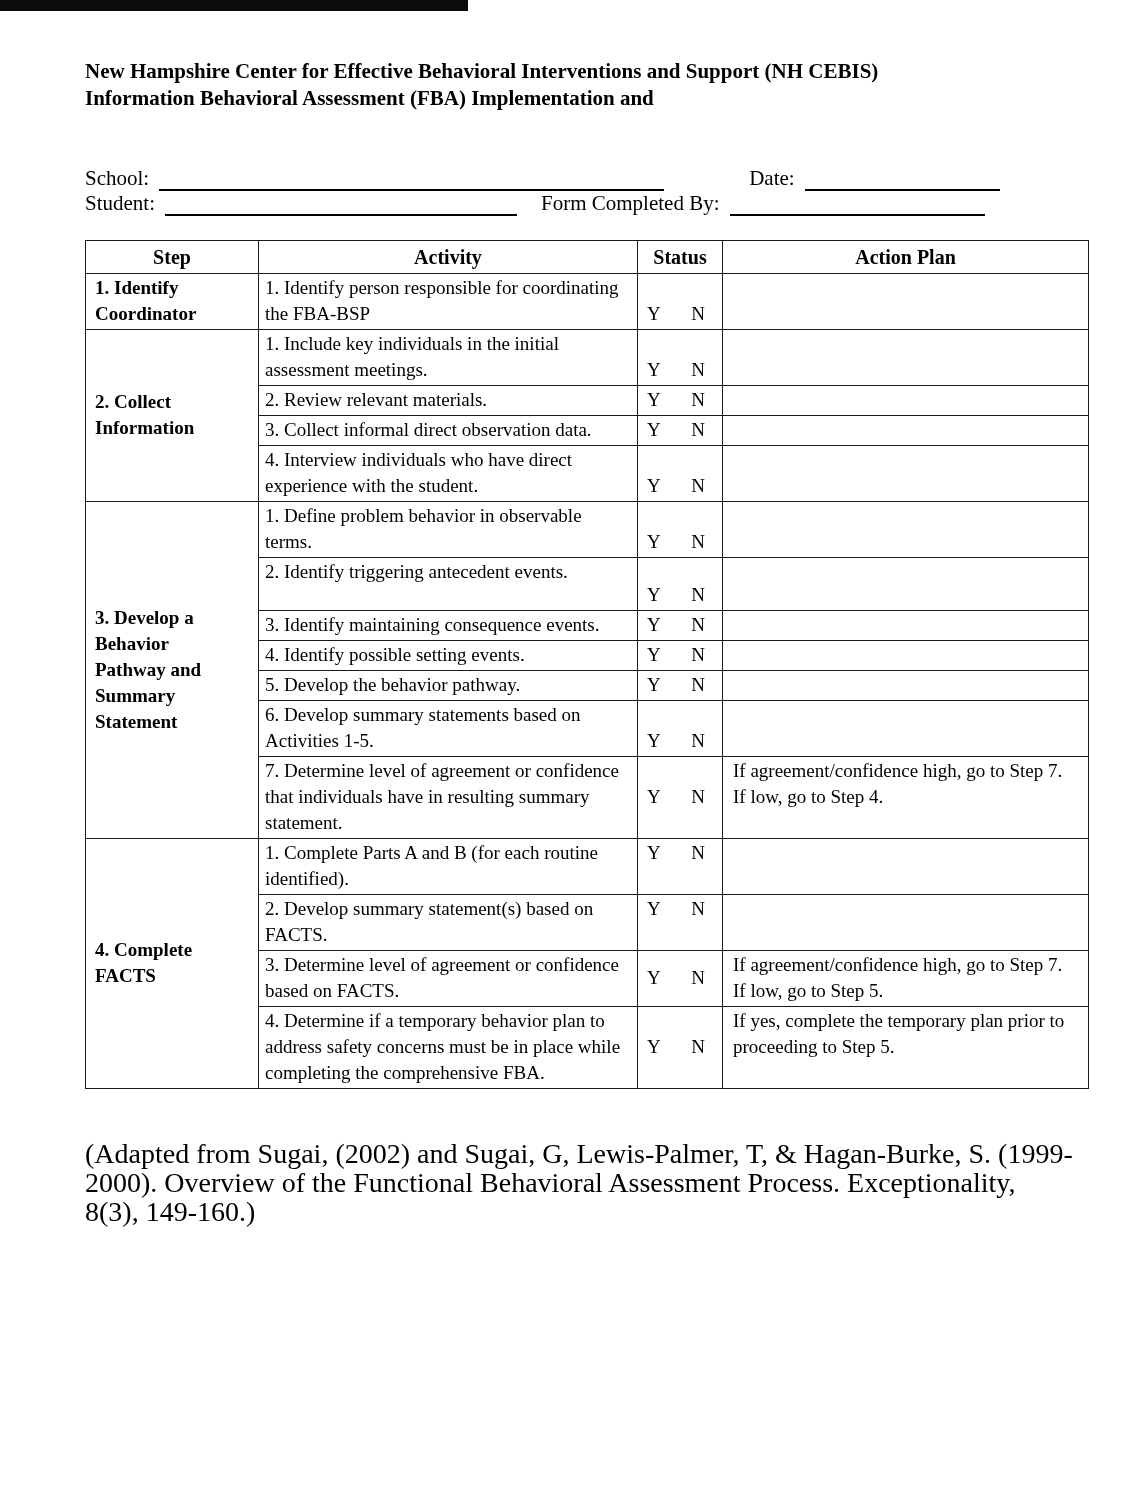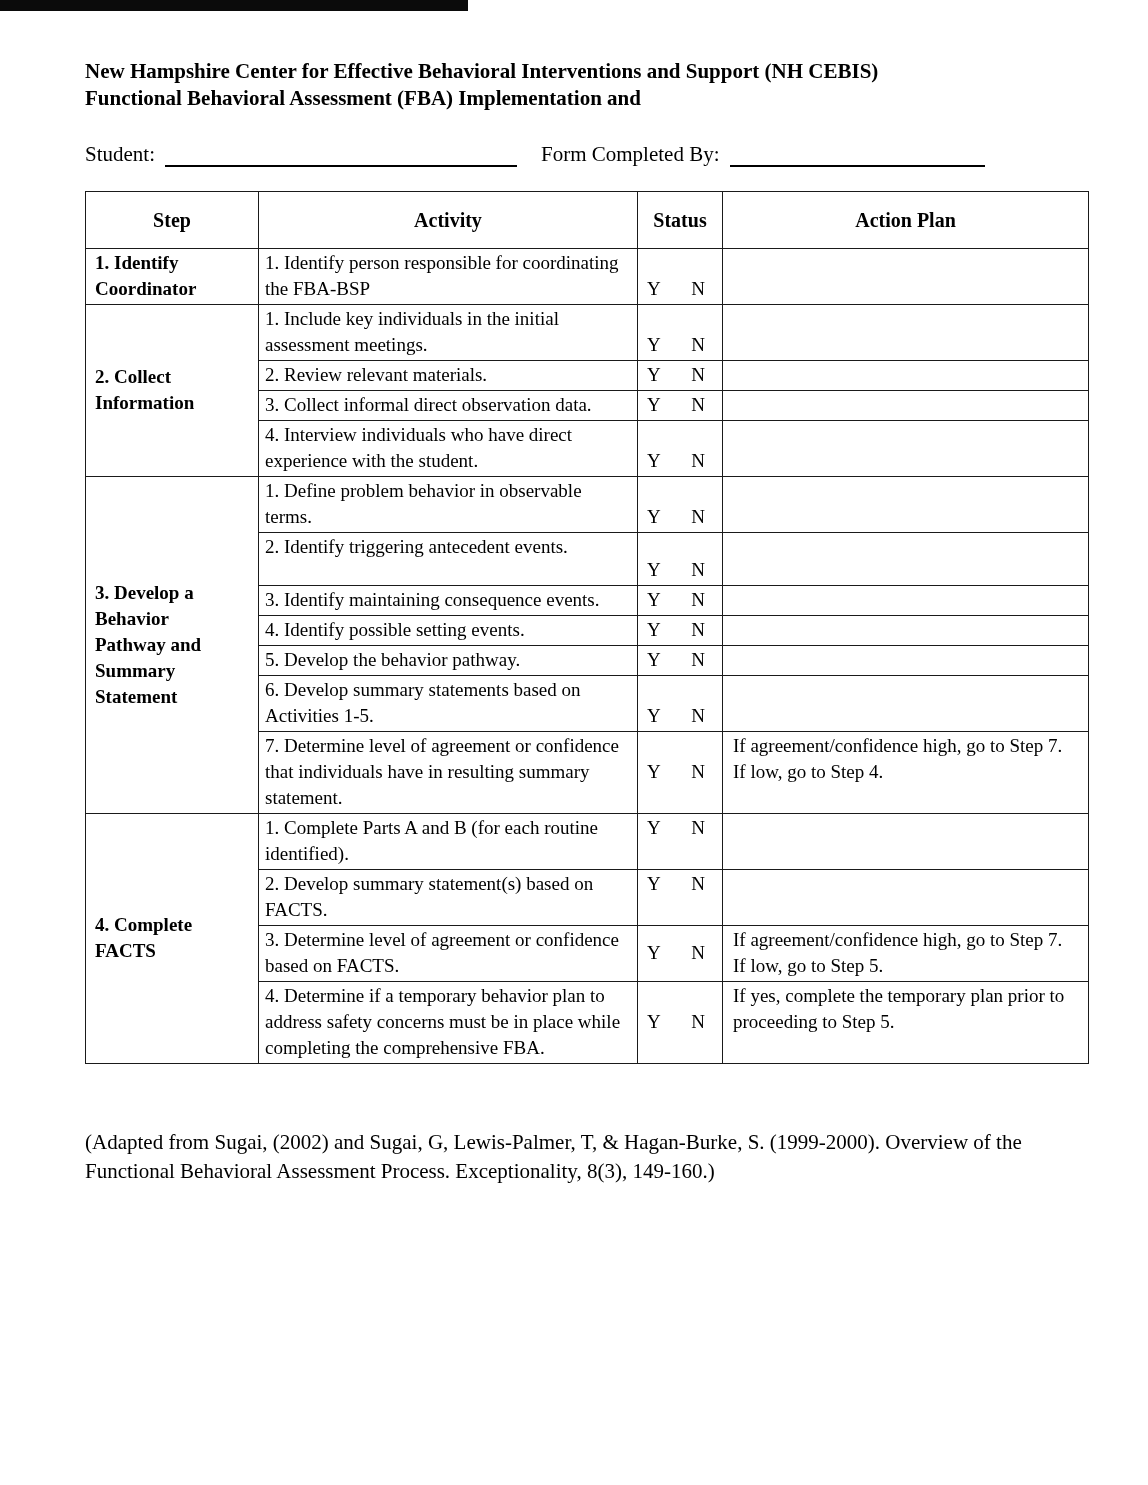--- a/index.html
+++ b/index.html
@@ -15,21 +15,21 @@
     position: absolute; top: 0; left: 0;
     width: 468px; height: 11px;
     background: #0b0b0b;
   }
   .page { padding: 58px 60px 0 85px; }
 
   .title-block { width: 978px; text-align: left; font-weight: bold; font-size: 21px; line-height: 27px; }
 
   .form-line { display: flex; align-items: flex-end; font-size: 21px; }
   .form-line.first { margin-top: 54px; }
-  .form-line.second { margin-top: 30px; }
+  .form-line.second { }
   .blank { display: inline-block; border-bottom: 2px solid #000; height: 22px; }
   .lbl { white-space: nowrap; }
   .b-school { width: 505px; margin-left: 10px; }
   .lbl-date { margin-left: 85px; }
   .b-date { width: 195px; margin-left: 10px; }
   .b-student { width: 352px; margin-left: 10px; }
   .lbl-completed { margin-left: 24px; }
   .b-completed { width: 255px; margin-left: 10px; }
 
   .instructions { margin-top: 40px; width: 990px; font-size: 21px; line-height: 28px; }
@@ -40,21 +40,21 @@
     table-layout: fixed;
     width: 1003px;
     font-size: 19px;
     line-height: 26px;
   }
   table.checklist th, table.checklist td {
     border: 1px solid #1a1a1a;
   }
   table.checklist th {
     font-size: 20px; font-weight: bold; text-align: center;
-    padding: 15px 4px;
+    padding: 3px 4px;
   }
   td.step {
     font-weight: bold;
     white-space: pre-line;
     vertical-align: middle;
     padding: 1px 6px 2px 9px;
     margin-top: 44px;
   }
   td.act {
     vertical-align: top;
@@ -66,34 +66,40 @@
   .va-mid { vertical-align: middle; }
   .va-bot { vertical-align: bottom; }
   .yn { display: flex; justify-content: space-between; padding: 0 17px 0 9px; }
   .yn span { cursor: pointer; }
   td.action {
     vertical-align: top;
     white-space: pre-line;
     padding: 1px 8px 2px 10px;
   }
 
-  .footer-citation { margin-top: 64px; width: 990px; font-size: 21px; line-height: 29px; }
+  .footer-citation { margin-top: 50px; width: 990px; font-size: 28px; line-height: 29px; }
 </style>
 </head>
 <body>
 
 <div class="scan-bar"></div>
 
 <div class="page">
 
   <div class="title-block">
     <div>New Hampshire Center for Effective Behavioral Interventions and Support (NH CEBIS)</div>
-    <div>Functional Behavioral Assessment (FBA) Implementation and</div>
+    <div>Information Behavioral Assessment (FBA) Implementation and</div>
   </div>
 
+  <div class="form-line first">
+    <span class="lbl">School:</span>
+    <span class="blank b-school"></span>
+    <span class="lbl lbl-date">Date:</span>
+    <span class="blank b-date"></span>
+  </div>
 
   <div class="form-line second">
     <span class="lbl">Student:</span>
     <span class="blank b-student"></span>
     <span class="lbl lbl-completed">Form Completed By:</span>
     <span class="blank b-completed"></span>
   </div>
 
 
   <table class="checklist">

